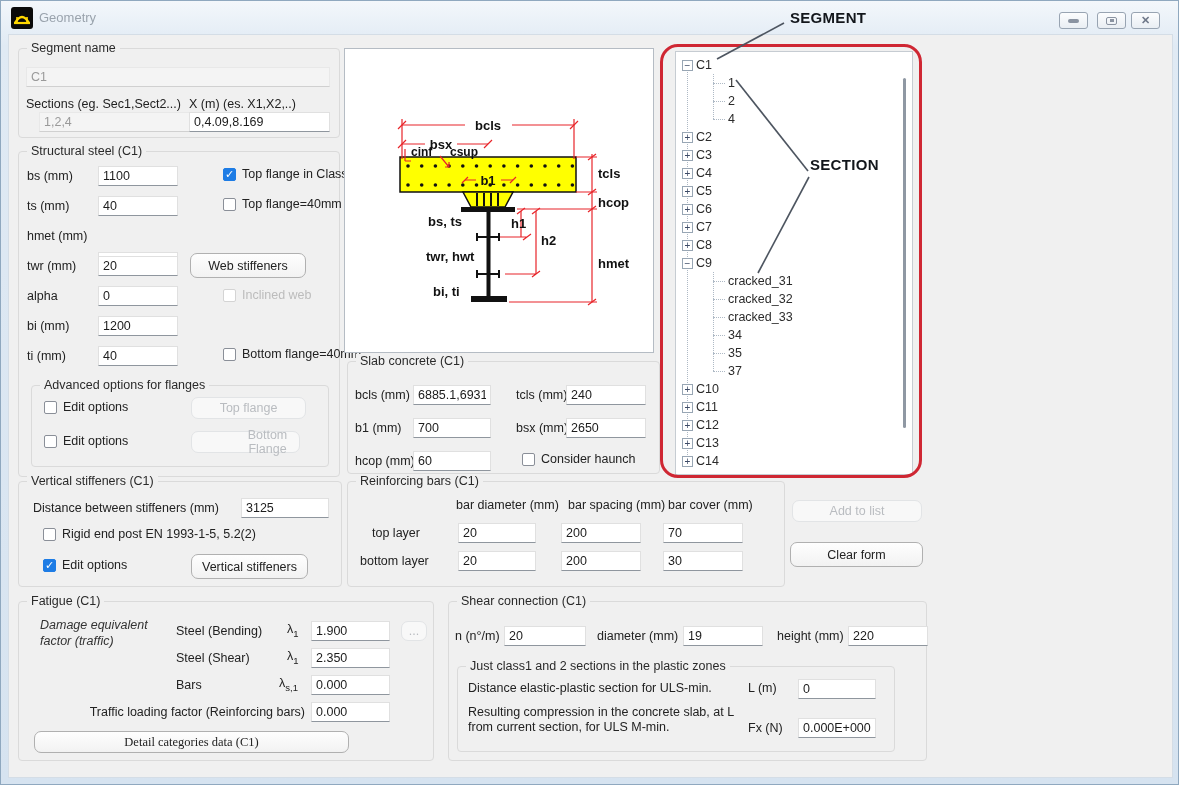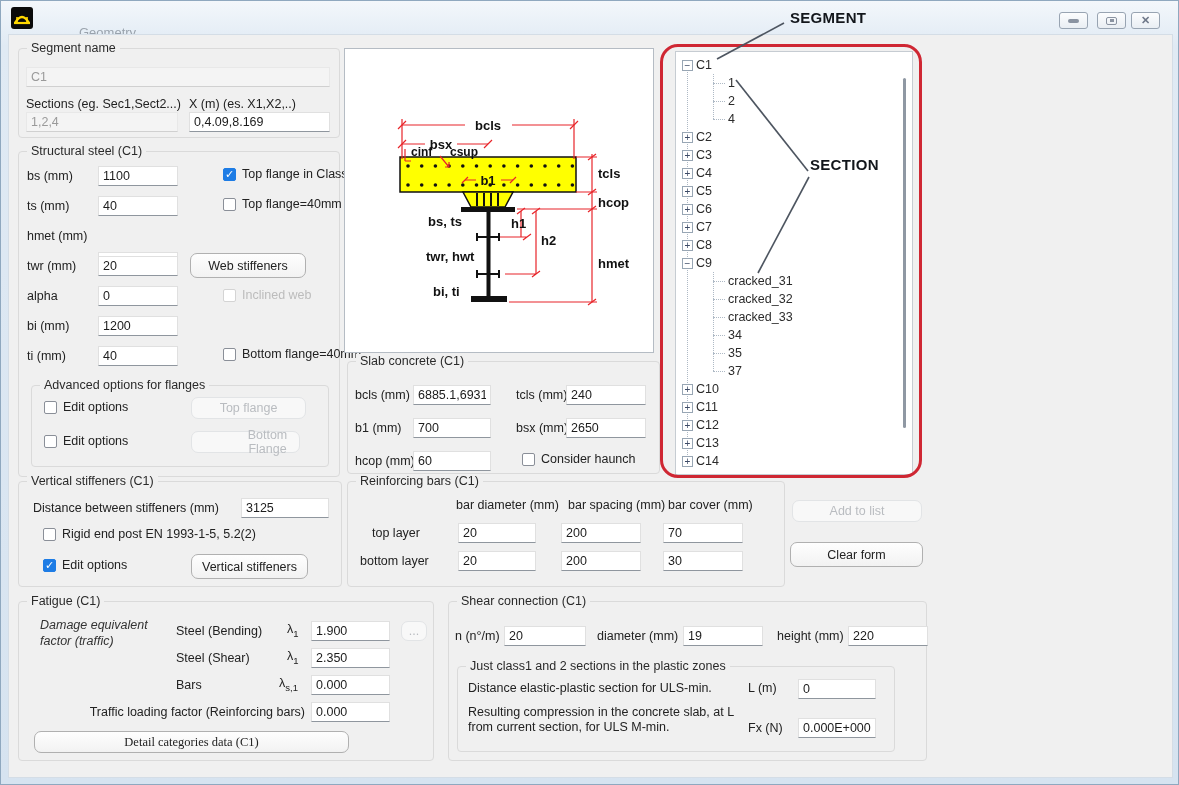--- a/index.html
+++ b/index.html
@@ -4,21 +4,21 @@
 <style>
   * { margin:0; padding:0; box-sizing:border-box; }
   html,body { width:1179px; height:785px; }
   body { font-family:"Liberation Sans", sans-serif; font-size:12.5px; color:#222; }
 
   .frame { position:relative; width:1179px; height:785px;
     background:linear-gradient(#f3f7fb 0%, #e0eaf4 45px, #d6e3f0 100%);
     border:1px solid #8fa8bf; overflow:hidden; }
 
   .titlebar { position:absolute; left:0; top:0; width:100%; height:33px; }
-  .title-text { position:absolute; left:38px; top:24px; font-size:13px; color:#9aa3ad;margin-left:40px; }
+  .title-text { position:absolute; left:38px; top:9px; font-size:13px; color:#9aa3ad; }
   .app-icon { position:absolute; left:10px; top:6px; width:22px; height:22px; }
   .winbtn { position:absolute; top:11px; width:29px; height:17px; border:1px solid #98a4b2;
     border-radius:3px; background:linear-gradient(#fcfdfe,#e9eef3); display:flex;
     align-items:center; justify-content:center; color:#70798a; }
   .glyph-min { width:11px; height:4px; background:#8a93a1; border-radius:2px; }
   .glyph-max { width:11px; height:8px; border:1.5px solid #8a93a1; border-radius:2px;
     display:flex; align-items:center; justify-content:center; }
   .glyph-max i { display:block; width:4px; height:3px; background:#8a93a1; }
   .glyph-close { font-size:11px; font-weight:bold; line-height:1; }
 
@@ -96,21 +96,21 @@
       </div>
   </div>
 
   <div class="client">
 
     <div class="gb" style="left:9px;top:13px;width:322px;height:90px;">
       <span class="gb-t">Segment name</span>
       <input class="field dis" style="left: 7px; top: 18px; width: 304px;" value="C1">
       <span class="lbl" style="left:7px;top:48px;">Sections (eg. Sec1,Sect2...)</span>
       <span class="lbl" style="left:170px;top:48px;">X (m) (es. X1,X2,..)</span>
-      <input class="field dis" style="left: 7px; top: 63px; width: 152px;" value="1,2,4">
+      <input class="field dis" style="left: 20px; top: 63px; width: 152px;" value="1,2,4">
       <input class="field" style="left: 170px; top: 63px; width: 141px;" value="0,4.09,8.169">
     </div>
 
     <div class="gb" style="left:9px;top:116px;width:322px;height:326px;">
       <span class="gb-t">Structural steel (C1)</span>
 
       <span class="lbl" style="left:8px;top:17px;">bs (mm)</span>
       <input class="field" style="left: 79px; top: 14px; width: 80px;" value="1100">
       <span class="lbl" style="left:8px;top:47px;">ts (mm)</span>
       <input class="field" style="left: 79px; top: 44px; width: 80px;" value="40">

